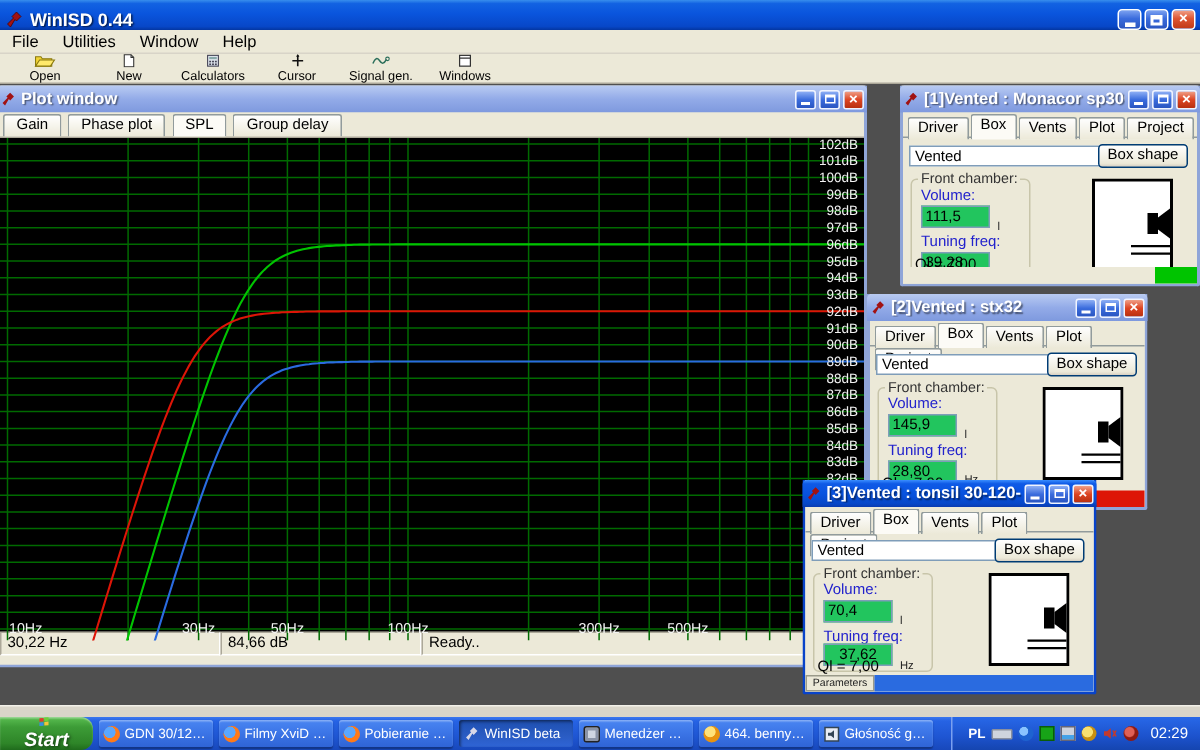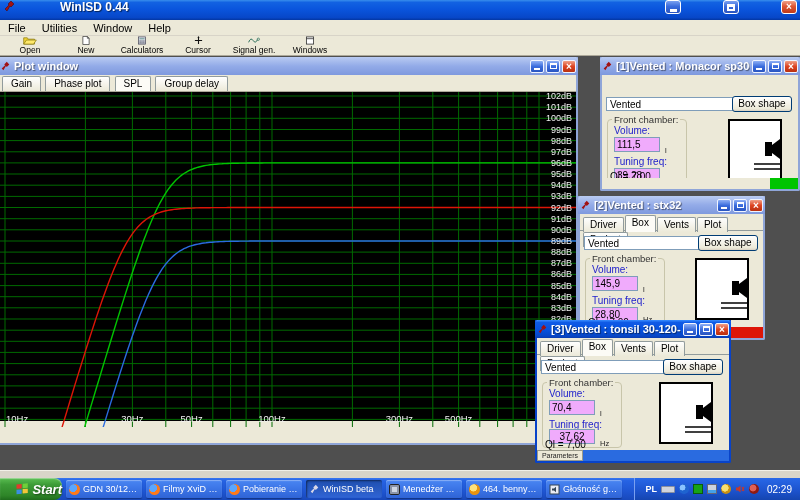--- a/index.html
+++ b/index.html
@@ -2,21 +2,21 @@
 <html><head>
 <meta charset="utf-8">
 <style>
   * { margin:0; padding:0; box-sizing:border-box; }
   html,body { width:800px; height:500px; overflow:hidden; font-family:"Liberation Sans",sans-serif; background:#4f4f4f; }
   body { position:relative; font-size:11px; }
 
   
   .main-titlebar { position:absolute; left:0; top:0; width:800px; height:20px;
     background:linear-gradient(180deg,#388eed 0%,#1262e2 12%,#0a55dd 45%,#0747c8 88%,#0336a2 100%);
-    display:flex; align-items:flex-start; padding:0 3px;gap:40px; }
+    display:flex; align-items:flex-end; padding:0 3px; }
   .main-titlebar .title { color:#fff; font-weight:bold; font-size:12px; text-shadow:1px 1px 1px rgba(0,0,0,.6); margin-left:4px; flex:1; }
   .winbtn { width:16px; height:14px; margin-left:2px; border:1px solid #fff; border-radius:3px;
     display:flex; align-items:center; justify-content:center; color:#fff; font-size:10px; line-height:1;
     background:linear-gradient(180deg,#7ba1f0,#3a6cdd 45%,#2a55c0); }
   .winbtn.close { background:linear-gradient(180deg,#f0a088,#dd5533 45%,#c03a18); font-weight:bold; }
   .winbtn .minglyph { width:7px; height:3px; background:#fff; margin-top:6px; }
   .winbtn .maxglyph { width:8px; height:7px; border:2px solid #fff; border-top-width:3px; }
 
   .menubar { position:absolute; left:0; top:20px; width:800px; height:16px; background:#ece9d8; display:flex; align-items:center; border-bottom:1px solid #d8d4c8; }
   .menu-item { padding:0 8px; color:#000;text-align:right; }
@@ -51,21 +51,21 @@
     background:linear-gradient(180deg,#fefefe,#ece9d8); vertical-align:bottom; }
   .tab.active { background:#fcfbf6; height:17px; position:relative; top:0px; z-index:2; }
 
   
   .venfield { position:absolute; left:4px; top:22px; height:14px; border:1px solid #7f9db9; background:#fff; font-size:10px; padding:0 3px; }
   .boxshape { position:absolute; top:21px; height:16px; width:60px; font-size:10px; text-align:center;
     border:1px solid #003c74; border-radius:3px; background:linear-gradient(180deg,#fff,#ece9d8 85%,#d8d0c2); line-height:14px; }
   .groupbox { position:absolute; left:5px; top:44px; width:80px; height:66px; border:1px solid #c8c5aa; border-radius:4px; }
   .grouplabel { position:absolute; left:4px; top:-6px; background:#ece9d8; padding:0 2px; font-size:9.5px; color:#333; white-space:nowrap; }
   .bluelabel { position:absolute; left:6px; font-size:10px; color:#2222cc; white-space:nowrap;text-align:right; }
-  .numfield { position:absolute; left:6px; width:46px; height:15px; border:1px solid #7f9db9; background:#f0abfc; font-size:10px; padding:0 2px; font-family:"Liberation Sans",sans-serif; }
+  .numfield { position:absolute; left:6px; width:46px; height:15px; border:1px solid #7f9db9; background:#22c55e; font-size:10px; padding:0 2px; font-family:"Liberation Sans",sans-serif; }
   .unit { position:absolute; font-size:7.5px; color:#222; }
   .qltext { position:absolute; left:8px; font-size:10px; color:#000; }
   .diagram { position:absolute; }
   .params-bar { position:absolute; left:0; bottom:0; width:100%; height:11px; display:flex; }
   .params-tab { width:46px; height:11px; background:#ece9d8; border:1px solid #9a9a8a; font-size:7px; text-align:center; line-height:10px; color:#222; }
   .params-fill { flex:1; height:11px; }
 
   
   #plot-window { left:-2px; top:57px; width:580px; height:388px; z-index:1; }
   .ptabrow { height:17px; background:#ece9d8; padding:1px 0 8px 2px; border-bottom:1px solid #aca899; }
@@ -76,21 +76,21 @@
   .plot-status { height:16px; background:#ece9d8; display:flex; font-size:10px; align-items:stretch; }
   .pscell { border:1px solid; border-color:#aca899 #fff #fff #aca899; padding:1px 4px; white-space:nowrap; }
   .pscell.c1 { width:147px; } .pscell.c2 { width:134px; } .pscell.c3 { flex:1; }
 
   
   .taskbar { position:absolute; left:0; top:478px; width:800px; height:22px;
     background:linear-gradient(180deg,#3a77ef 0%,#2663e4 12%,#1e55d2 60%,#1848bb 100%); display:flex; align-items:center; }
   .start-btn { height:22px; width:62px; border-radius:0 8px 8px 0;
     background:linear-gradient(180deg,#5bbf52 0%,#3d9c37 30%,#2e8528 80%,#1f6b1c 100%);
     display:flex; align-items:center; justify-content:flex-end; color:#fff; font-weight:bold; font-style:italic; font-size:13px;
-    text-shadow:1px 1px 2px rgba(0,0,0,.5); box-shadow:inset 0 1px 1px rgba(255,255,255,.4); }
+    text-shadow:1px 1px 2px rgba(0,0,0,.5); box-shadow:inset 0 1px 1px rgba(255,255,255,.4);flex-direction:column; }
   .start-btn svg { margin-right:3px; }
   .taskbtn { height:18px; width:76px; margin-left:4px; border-radius:2px; display:flex; align-items:center; padding:0 3px;
     background:linear-gradient(180deg,#4a86f2,#3b74e6 50%,#2f64d6); box-shadow:inset 0 1px 1px rgba(255,255,255,.35), 0 1px 1px rgba(0,0,0,.3);
     color:#fff; font-size:9px; }
   .taskbtn.active { background:linear-gradient(180deg,#1e4fb0,#2a5cc4 60%,#2f64d6); box-shadow:inset 1px 1px 2px rgba(0,0,0,.5); }
   .taskbtn .tklabel { white-space:nowrap; overflow:hidden; text-overflow:ellipsis; margin-left:3px; }
   .tkicon { width:11px; height:11px; border-radius:50%; flex:none; }
   .tray { margin-left:auto; height:22px; display:flex; align-items:center; gap:4px; padding:0 8px 0 10px;
     background:linear-gradient(180deg,#2868e8,#1c52cc 60%,#1545b0); border-left:1px solid #7aa0f0; color:#fff; }
   .tray .pl { font-size:9px; font-weight:bold; }
@@ -271,37 +271,45 @@
         <text x="572" y="230.0" text-anchor="end" font-size="9" fill="#f2f2f2" font-family="Liberation Sans, sans-serif">82dB</text>
         <text x="572" y="241.2" text-anchor="end" font-size="9" fill="#f2f2f2" font-family="Liberation Sans, sans-serif">81dB</text>
         <text x="6.0" y="330" text-anchor="start" font-size="9.5" fill="#f2f2f2" font-family="Liberation Sans, sans-serif">10Hz</text>
         <text x="132.4" y="330" text-anchor="middle" font-size="9.5" fill="#f2f2f2" font-family="Liberation Sans, sans-serif">30Hz</text>
         <text x="191.6" y="330" text-anchor="middle" font-size="9.5" fill="#f2f2f2" font-family="Liberation Sans, sans-serif">50Hz</text>
         <text x="272.0" y="330" text-anchor="middle" font-size="9.5" fill="#f2f2f2" font-family="Liberation Sans, sans-serif">100Hz</text>
         <text x="399.4" y="330" text-anchor="middle" font-size="9.5" fill="#f2f2f2" font-family="Liberation Sans, sans-serif">300Hz</text>
         <text x="458.6" y="330" text-anchor="middle" font-size="9.5" fill="#f2f2f2" font-family="Liberation Sans, sans-serif">500Hz</text>
       </svg>
   </div>
+  <div class="plot-status">
+    <div class="pscell c1">30,22 Hz</div>
+    <div class="pscell c2">84,66 dB</div>
+    <div class="pscell c3">Ready..</div>
+  </div>
 </div>
 
 <div class="xpwin" style="left:600px; top:57px; width:200px; height:134px; z-index:3;">
   <div class="xptitle">
     <svg width="11" height="11" viewBox="0 0 13 13">
         <path d="M2 9 L6 5 L5 4 L8 1 L11 4 L8 7 L7 6 L4 11 Z" fill="#a11212"></path>
       </svg>
     <span class="xtitle">[1]Vented : Monacor sp300p</span>
     <div class="sbtn">
         <div class="minglyph"></div>
       </div>
     <div class="sbtn disabled">
         <div class="maxglyph"></div>
       </div>
     <div class="sbtn close">×</div>
   </div>
   <div class="xpcontent">
+    <div class="tabrow">
+      <span class="tab">Driver</span><span class="tab active">Box</span><span class="tab">Vents</span><span class="tab">Plot</span><span class="tab">Project</span>
+    </div>
     <input class="venfield" style="width: 132px;" readonly="" value="Vented">
     <div class="boxshape" style="right:6px;">Box shape</div>
     <div class="groupbox">
       <span class="grouplabel">Front chamber:</span>
       <span class="bluelabel" style="top:5px;">Volume:</span>
       <input class="numfield" style="top: 17px;" value="111,5">
       <span class="unit" style="left:57px; top:26px;">l</span>
       <span class="bluelabel" style="top:36px;">Tuning freq:</span>
       <input class="numfield" style="top: 48px;" value="39,28">
       <span class="unit" style="left:57px; top:56px;">Hz</span>

